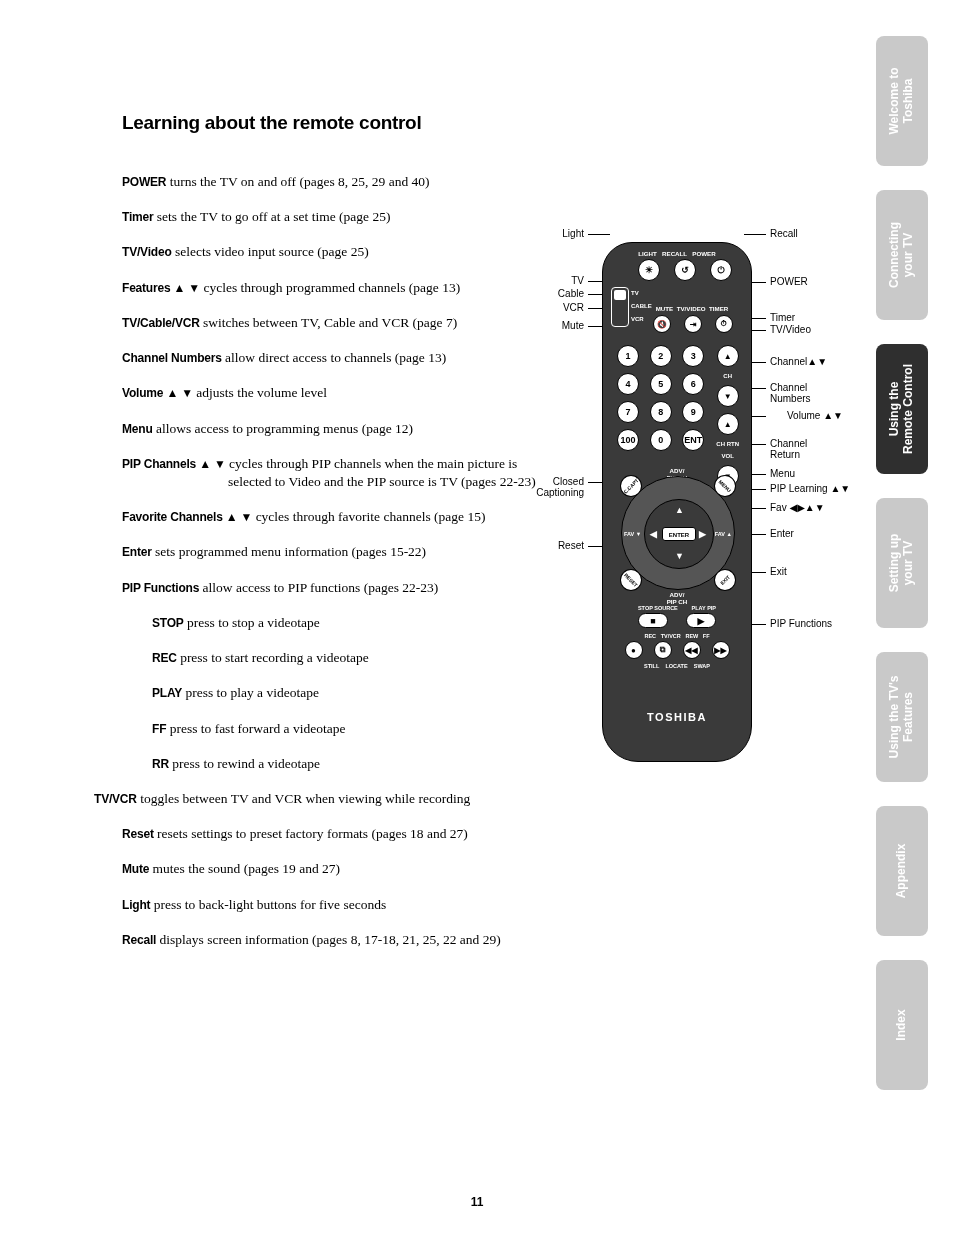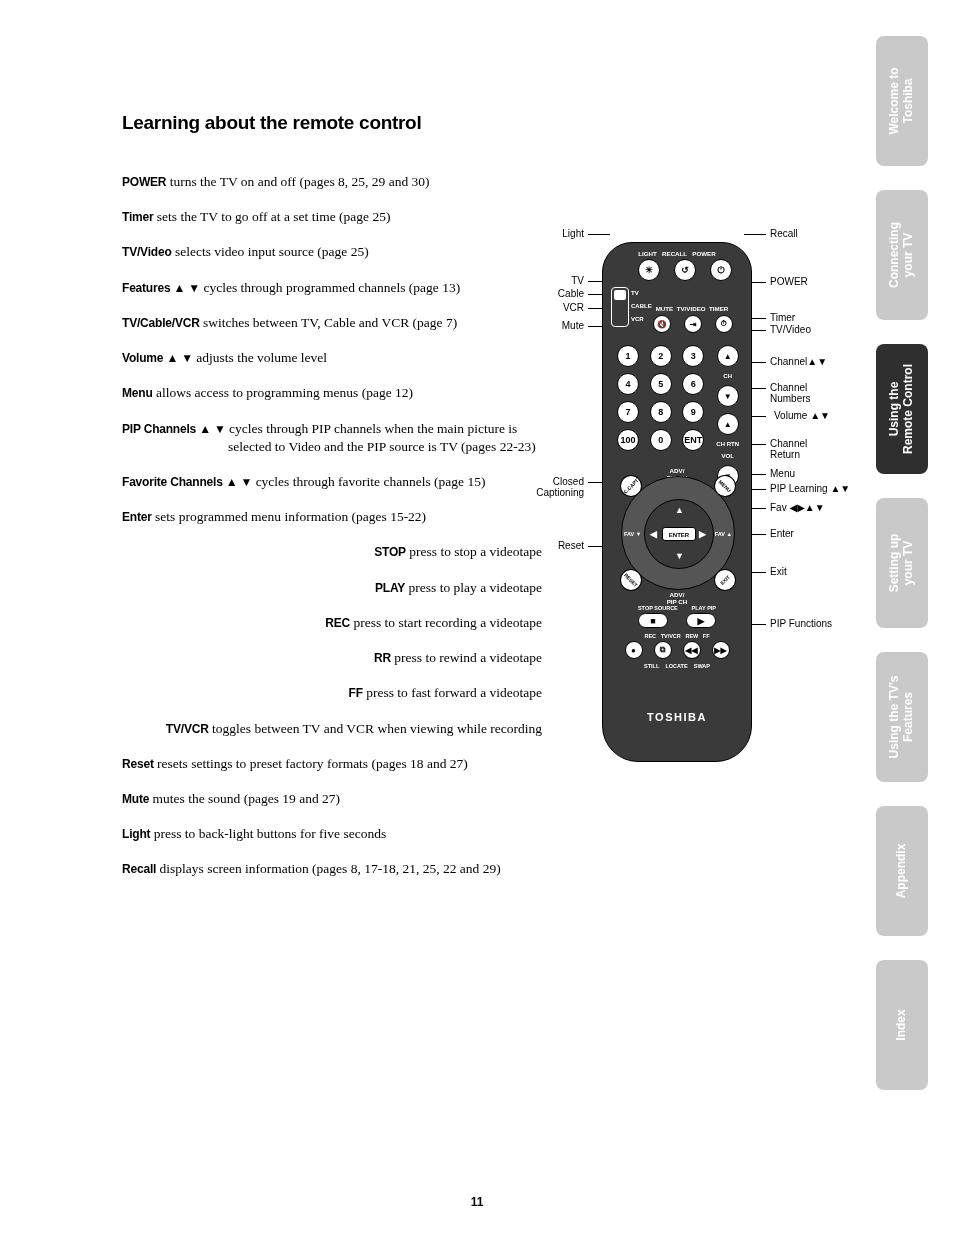--- a/index.html
+++ b/index.html
@@ -28,21 +28,21 @@
     font-size: 13.5px;
     line-height: 1.35;
   }
   .definitions p { margin-bottom: 17px; }
   .definitions .term {
     font-family: Arial, Helvetica, sans-serif;
     font-weight: 900;
     font-size: 12px;
     letter-spacing: -0.2px;
   }
-  .definitions .indent1 p { padding-left: 30px; text-align: right; }
+  .definitions .indent1 p { padding-left: 30px; }
   .definitions .hang { padding-left: 106px; text-indent: -106px; }
   .definitions .hang2 { padding-left: 58px; text-indent: -58px; }
   
   .tabs { position: absolute; right: 26px; top: 36px; width: 52px; display:flex; flex-direction:column; gap:24px;}
   .tab {
     background:#c9c9c9;
     border-radius:8px;
     width:52px;
     height:130px;
     position:relative;
@@ -136,37 +136,39 @@
   .tri::before{content:"▲"; font-size:8px;}
   .tri.dn::before{content:"▼";}
 </style>
 </head>
 <body>
 
 <h1 class="heading">Learning about the remote control</h1>
 
 <div class="definitions">
   <div id="defs-main">
-      <p><span class="term">POWER</span><span> turns the TV on and off (pages 8, 25, 29 and 30)</span></p>
+      <p><span class="term">POWER</span><span> turns the TV on and off (pages 8, 25, 29 and 40)</span></p>
       <p><span class="term">Timer</span><span> sets the TV to go off at a set time (page 25)</span></p>
       <p><span class="term">TV/Video</span><span> selects video input source (page 25)</span></p>
       <p><span class="term">Features ▲ ▼</span><span> cycles through programmed channels (page 13)</span></p>
       <p><span class="term">TV/Cable/VCR</span><span> switches between TV, Cable and VCR (page 7)</span></p>
+      <p><span class="term">Channel Numbers</span><span> allow direct access to channels (page 13)</span></p>
       <p><span class="term">Volume ▲ ▼</span><span> adjusts the volume level</span></p>
       <p><span class="term">Menu</span><span> allows access to programming menus (page 12)</span></p>
       <p class="hang"><span class="term">PIP Channels ▲ ▼</span><span>  cycles through PIP channels when the main picture is selected to Video and the PIP source is TV (pages 22-23)</span></p>
       <p><span class="term">Favorite Channels ▲ ▼</span><span> cycles through favorite channels (page 15)</span></p>
       <p><span class="term">Enter</span><span> sets programmed menu information (pages 15-22)</span></p>
+      <p><span class="term">PIP Functions</span><span> allow access to PIP functions (pages 22-23)</span></p>
     </div>
   <div class="indent1" id="defs-sub">
       <p><span class="term">STOP</span><span> press to stop a videotape</span></p>
+      <p><span class="term">REC</span><span> press to start recording a videotape</span></p>
       <p><span class="term">PLAY</span><span> press to play a videotape</span></p>
-      <p><span class="term">REC</span><span> press to start recording a videotape</span></p>
+      <p><span class="term">FF</span><span> press to fast forward a videotape</span></p>
       <p><span class="term">RR</span><span> press to rewind a videotape</span></p>
-      <p><span class="term">FF</span><span> press to fast forward a videotape</span></p>
       <p class="hang2"><span class="term">TV/VCR</span><span> toggles between TV and VCR when viewing while recording</span></p>
     </div>
   <div id="defs-after">
       <p><span class="term">Reset</span><span> resets settings to preset factory formats (pages 18 and 27)</span></p>
       <p><span class="term">Mute</span><span> mutes the sound (pages 19 and 27)</span></p>
       <p><span class="term">Light</span><span> press to back-light buttons for five seconds</span></p>
       <p><span class="term">Recall</span><span> displays screen information (pages 8, 17-18, 21, 25, 22 and 29)</span></p>
     </div>
 </div>
 
@@ -219,21 +221,21 @@
       <div class="dlabel-r" style="left: 235px; top: 56px;">POWER</div>
       <div class="leader" style="left: 209px; width: 22px; top: 62px;"></div>
       <div class="dlabel-r" style="left: 235px; top: 92px;">Timer</div>
       <div class="leader" style="left: 209px; width: 22px; top: 98px;"></div>
       <div class="dlabel-r" style="left: 235px; top: 104px;">TV/Video</div>
       <div class="leader" style="left: 209px; width: 22px; top: 110px;"></div>
       <div class="dlabel-r" style="left: 235px; top: 136px;">Channel▲▼</div>
       <div class="leader" style="left: 209px; width: 22px; top: 142px;"></div>
       <div class="dlabel-r" style="left: 235px; top: 162px;">Channel<br>Numbers</div>
       <div class="leader" style="left: 209px; width: 22px; top: 168px;"></div>
-      <div class="dlabel-r" style="left: 239px; top: 190px;">Volume ▲▼</div>
+      <div class="dlabel-r" style="left: 252px; top: 190px;">Volume ▲▼</div>
       <div class="leader" style="left: 209px; width: 22px; top: 196px;"></div>
       <div class="dlabel-r" style="left: 235px; top: 218px;">Channel<br>Return</div>
       <div class="leader" style="left: 209px; width: 22px; top: 224px;"></div>
       <div class="dlabel-r" style="left: 235px; top: 248px;">Menu</div>
       <div class="leader" style="left: 209px; width: 22px; top: 254px;"></div>
       <div class="dlabel-r" style="left: 235px; top: 263px;">PIP Learning ▲▼</div>
       <div class="leader" style="left: 209px; width: 22px; top: 269px;"></div>
       <div class="dlabel-r" style="left: 235px; top: 282px;">Fav ◀▶▲▼</div>
       <div class="leader" style="left: 209px; width: 22px; top: 288px;"></div>
       <div class="dlabel-r" style="left: 235px; top: 308px;">Enter</div>

